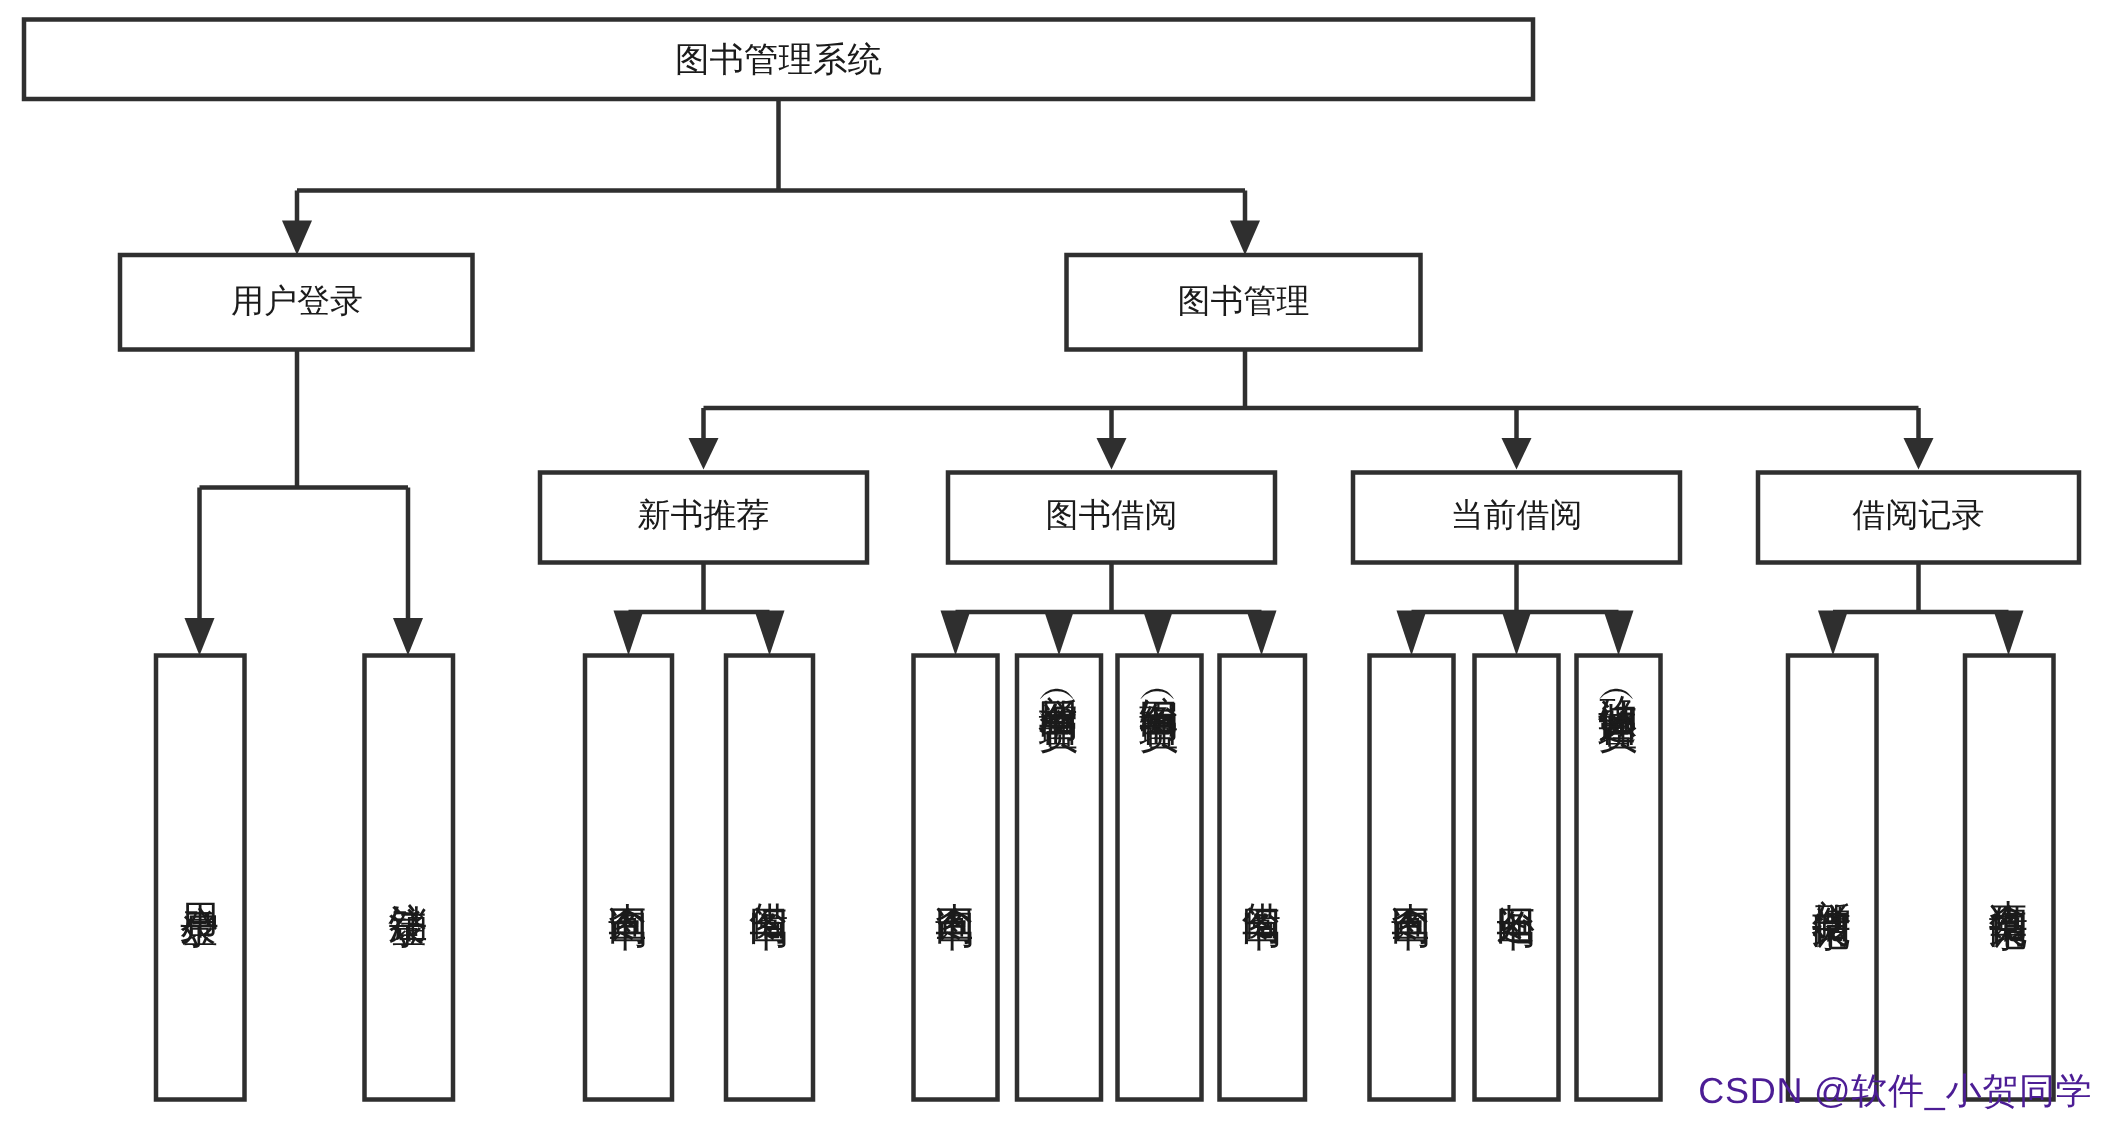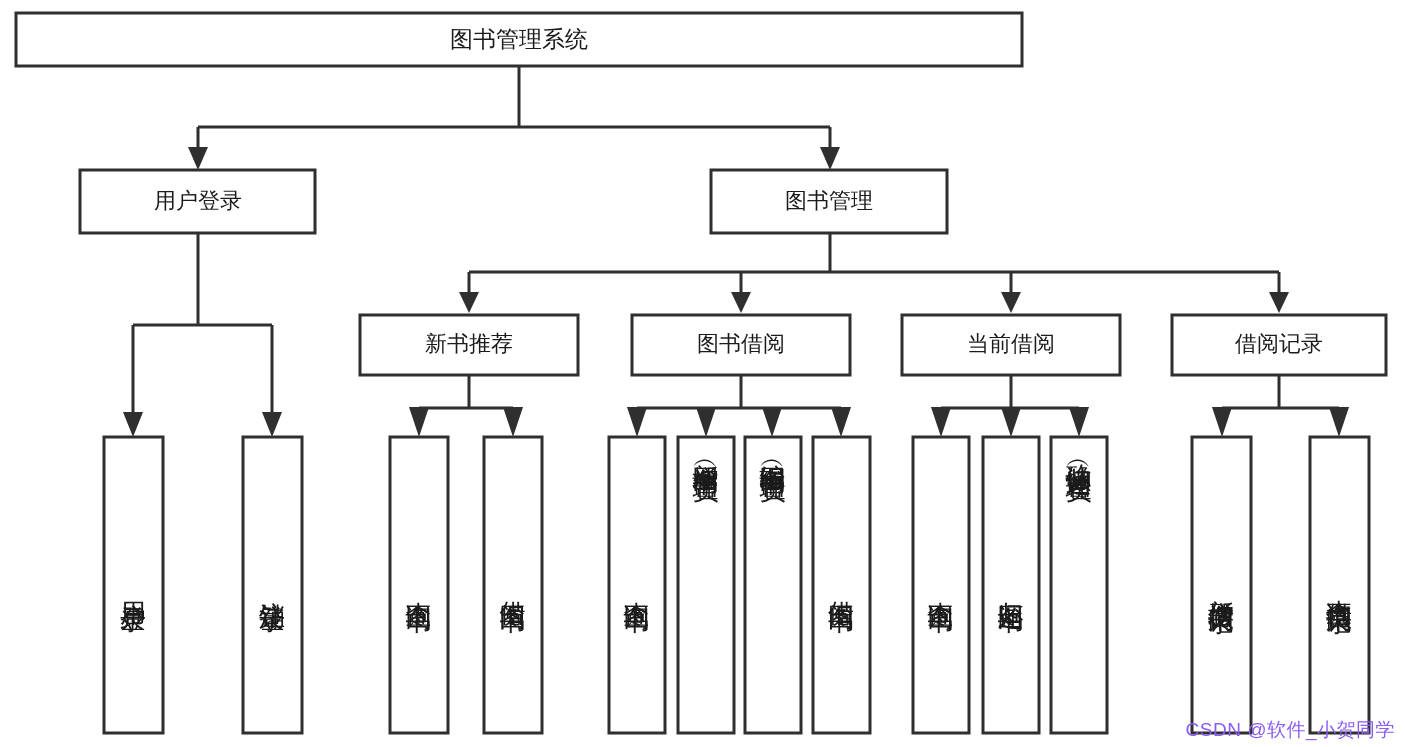--- a/index.html
+++ b/index.html
@@ -70,22 +70,22 @@
     line-height: 1.08;
     letter-spacing: 2px;
     color: #1b1b1b;
     white-space: nowrap;
   }
   .watermark {
     position: absolute;
     right: 10px;
     bottom: 4px;
     font-family: "Liberation Sans", "DejaVu Sans", sans-serif;
-    font-size: 19px;
-    color: #8b5cf6;
+    font-size: 24px;
+    color: #4c1d95;
     letter-spacing: 0.5px;
     white-space: nowrap;
     user-select: none;
   }
 </style>
 </head>
 <body>
 
 <div id="diagram-root">
 

